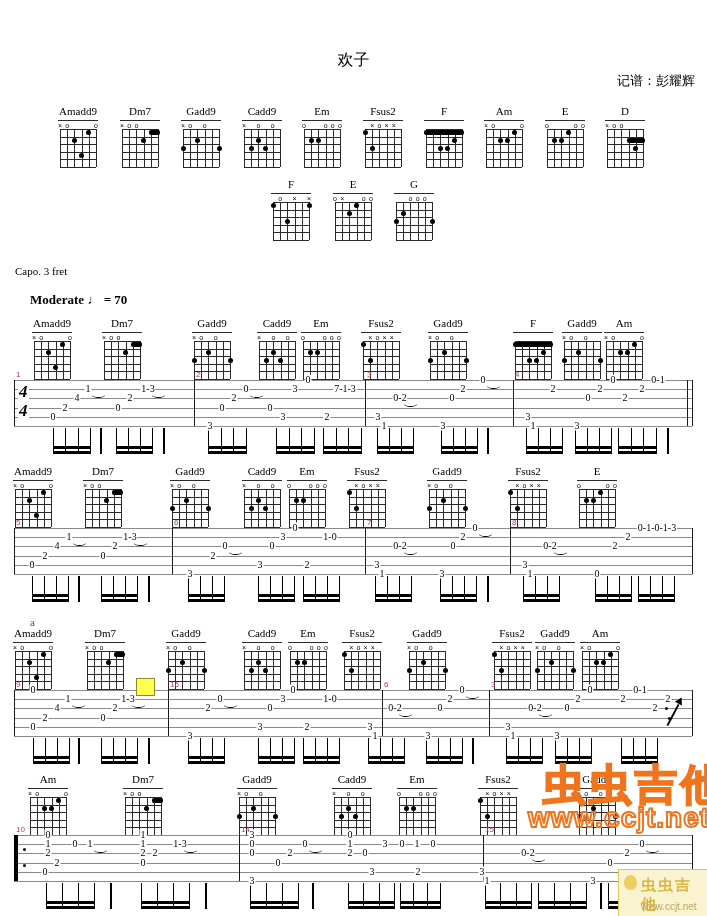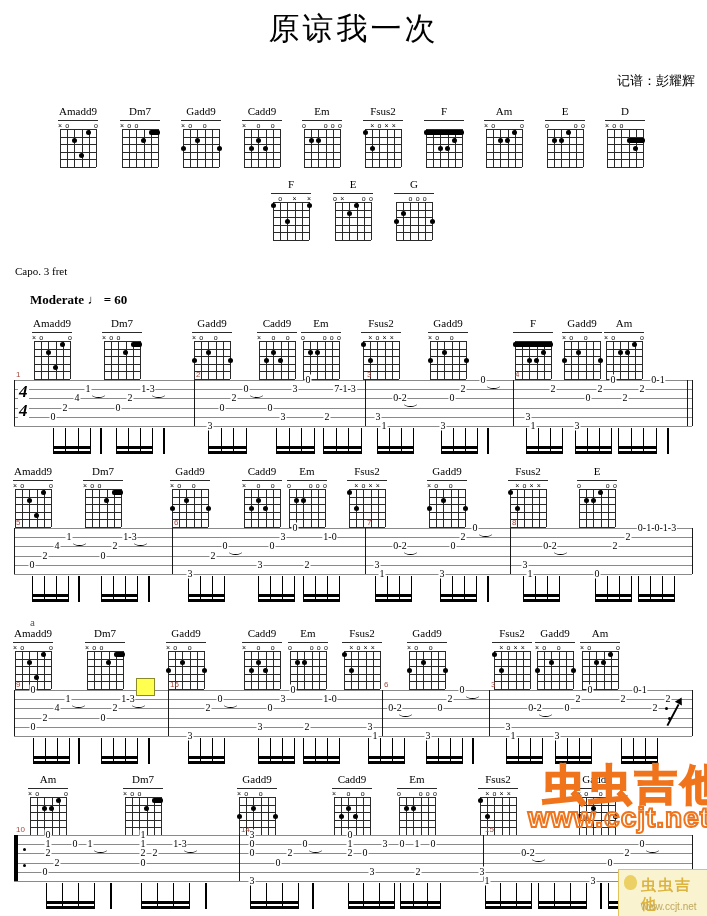--- a/index.html
+++ b/index.html
@@ -37,27 +37,27 @@
   .wm-box .t2{position:absolute;bottom:4px;left:22px;font-size:10px;color:#bfa75e;font-family:"Liberation Sans",sans-serif;}
   .strum-line{width:2px;height:24px;background:#000;transform:rotate(28deg);z-index:4;}
   .strum-arrow{width:0;height:0;border-left:4px solid transparent;border-right:4px solid transparent;
                border-bottom:7px solid #000;transform:rotate(28deg);z-index:4;}
   .sdot{width:3px;height:3px;background:#000;border-radius:50%;z-index:4;}
 </style>
 </head>
 <body>
 
 <div id="page">
-  <div class="abs title">原谅我一次</div>
+  <div class="abs artist">欢子</div>
   <div class="abs transcriber">记谱：彭耀辉</div>
   <div class="abs capo">Capo. 3 fret</div>
   <div class="abs tempo">
     <span>Moderate</span>
     <span>♩</span>
-    <span class="eq">= 60</span>
+    <span class="eq">= 70</span>
   </div>
 
   <div id="score">
       <div class="abs chord-label" style="left: 78px; top: 106px;">Amadd9</div>
       <div class="abs cline" style="left: 58px; top: 120px; width: 40px; height: 1px;"></div>
       <div class="abs marker" style="left: 60px; top: 122px;">×</div>
       <div class="abs marker" style="left: 67.2px; top: 122px;">o</div>
       <div class="abs marker" style="left: 96px; top: 122px;">o</div>
       <div class="abs cline" style="left: 60px; top: 129px; width: 36px; height: 1px;"></div>
       <div class="abs cline" style="left: 60px; top: 136.6px; width: 36px; height: 1px;"></div>

